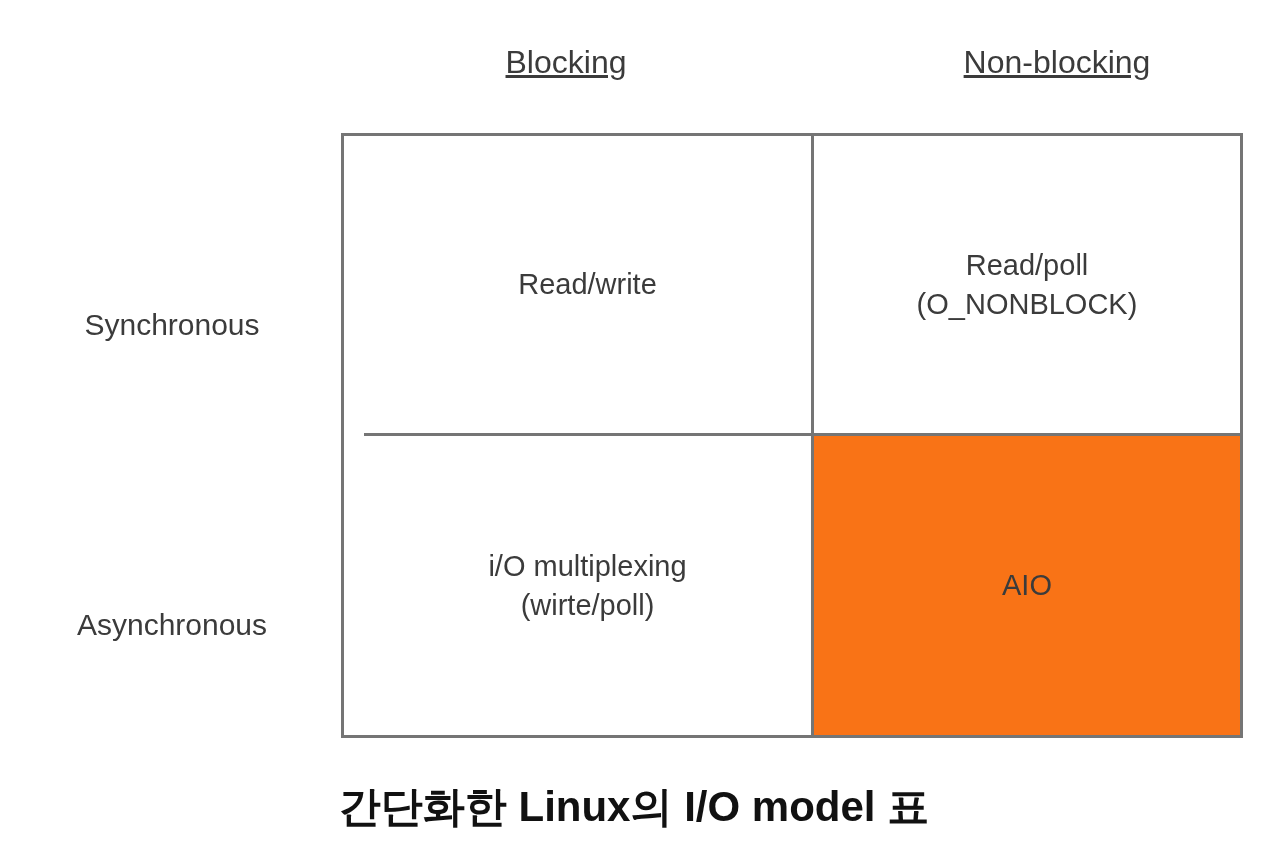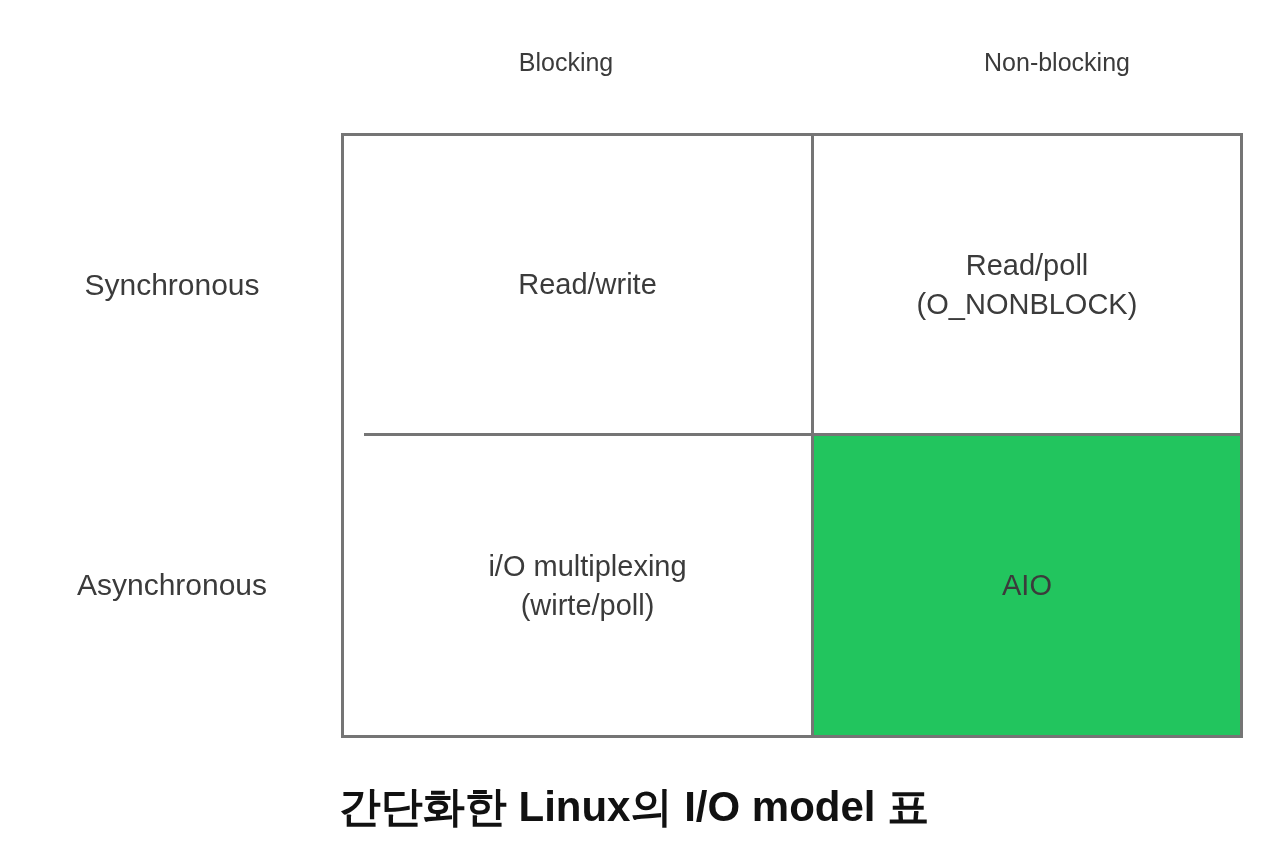--- a/index.html
+++ b/index.html
@@ -22,36 +22,38 @@
     height: 852px;
   }
 
   
   .col-header {
     position: absolute;
     top: 41px;
     height: 42px;
     line-height: 42px;
     text-align: center;
-    font-size: 25px;
+    font-size: 32px;
     color: #3b3b3b;
     white-space: nowrap;
+    text-decoration: underline;
   }
   .col-header.c0 { left: 341px; width: 450px; }
   .col-header.c1 { left: 831px; width: 452px; }
 
   
   .row-header {
     position: absolute;
     left: 12px;
     width: 320px;
     text-align: center;
     font-size: 30px;
     color: #3b3b3b;
     white-space: nowrap;
+    margin-top: 40px;
   }
   .row-header.r0 { top: 264px; height: 42px; line-height: 42px; }
   .row-header.r1 { top: 564px; height: 42px; line-height: 42px; }
 
   
   .matrix {
     position: absolute;
     left: 341px;
     top: 133px;
     width: 902px;
@@ -73,21 +75,21 @@
     justify-content: center;
     text-align: center;
     font-size: 29px;
     line-height: 1.32;
     color: #3b3b3b;
     padding: 4px 10px;
     background: #ffffff;
   }
   .cell.sep-right { border-right: 3px solid #757575; }
   .cell.sep-bottom { border-bottom: 3px solid #757575; }
-  .cell.highlight { background: #22c55e; }
+  .cell.highlight { background: #f97316; }
 
   .cell .line { display: block; white-space: nowrap; }
 
   
   .caption {
     position: absolute;
     left: 0;
     top: 779px;
     width: 1268px;
     text-align: center;

